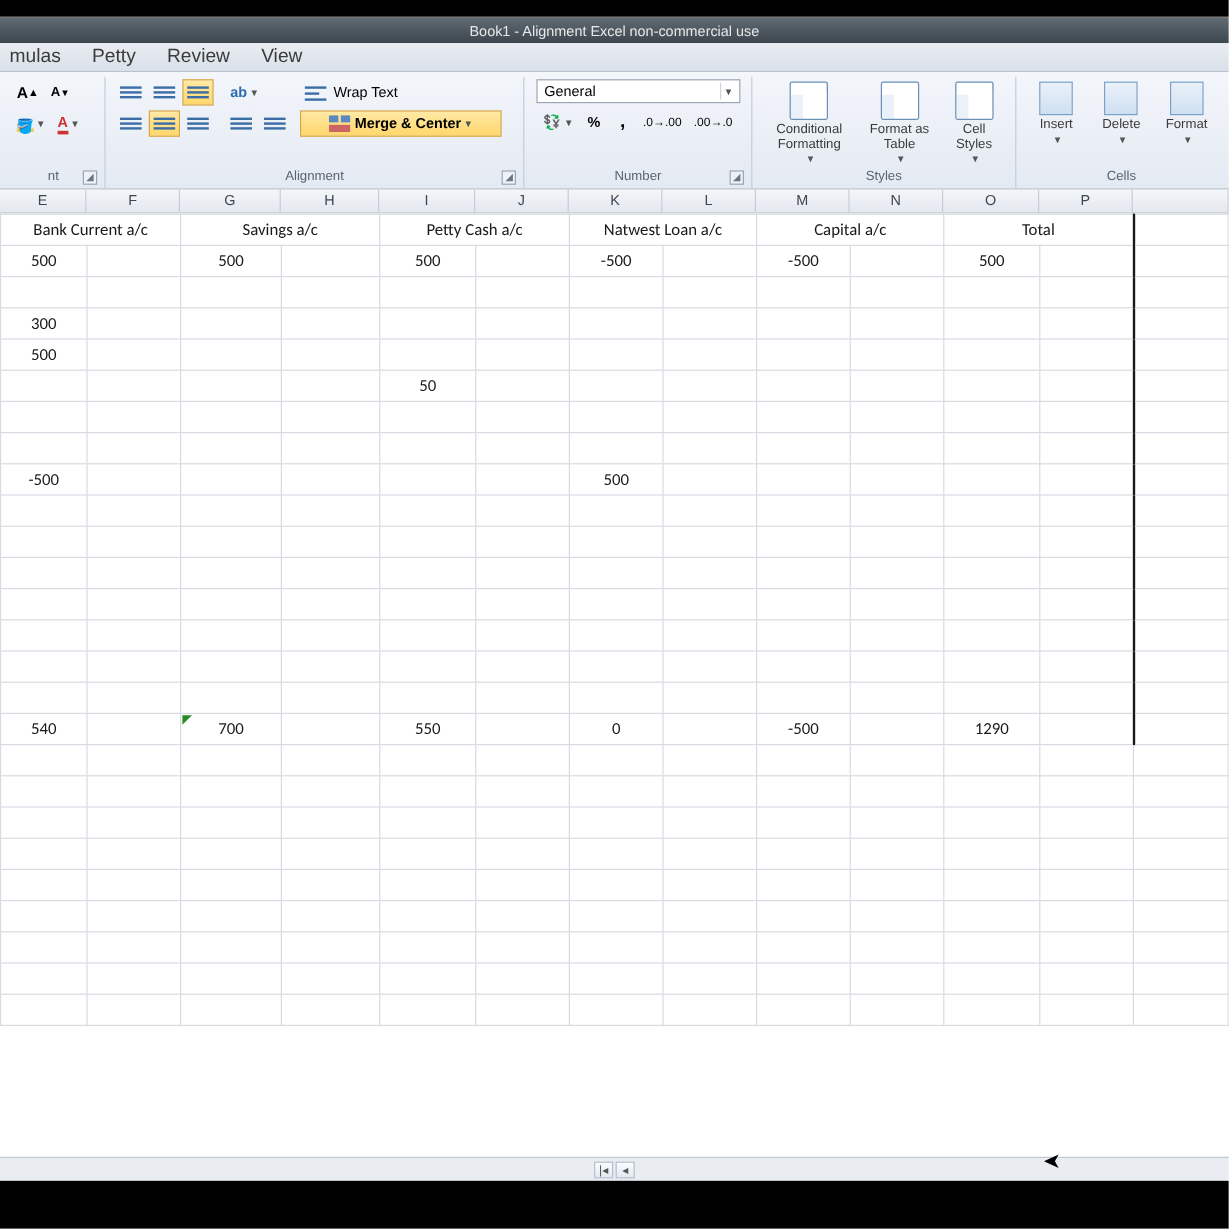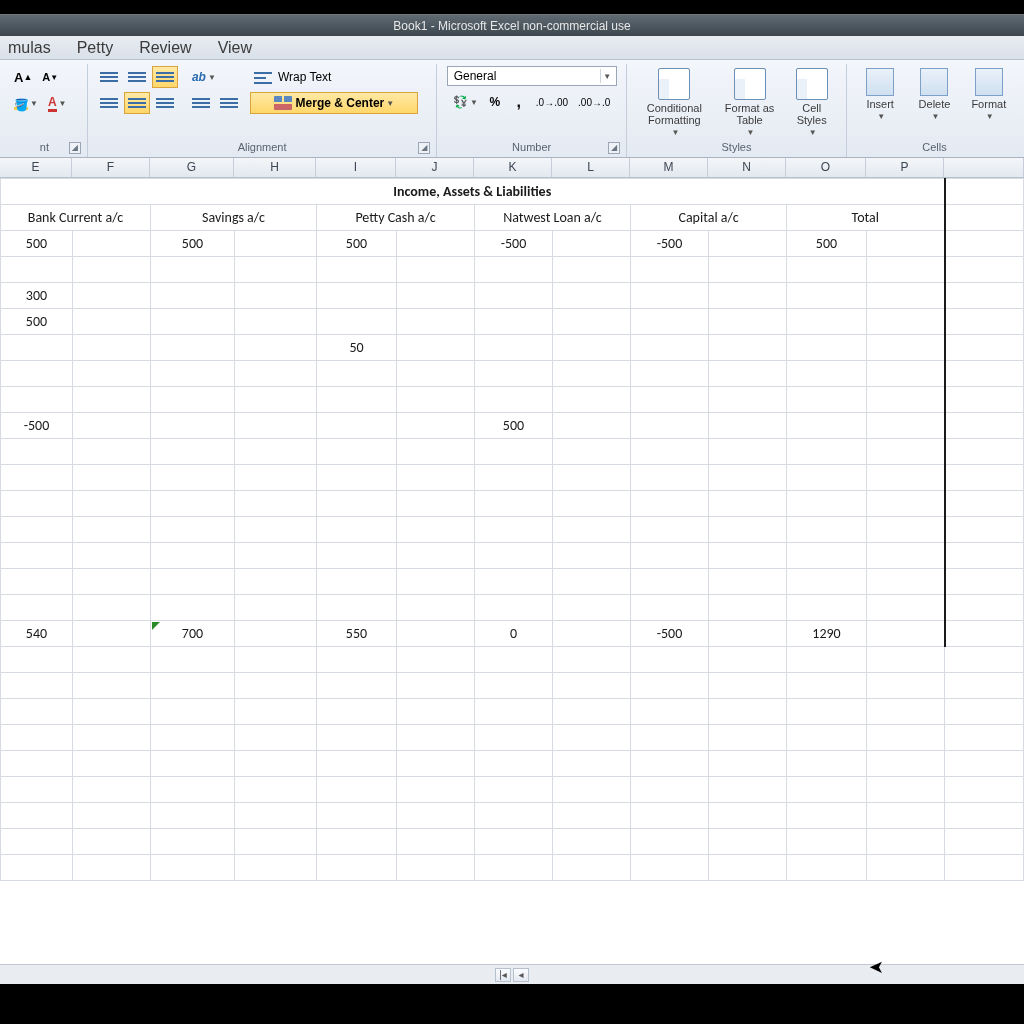--- a/index.html
+++ b/index.html
@@ -206,21 +206,21 @@
       linear-gradient(#c66,#c66) 0 8px/18px 6px no-repeat;
     border-radius:1px;
   }
 </style>
 </head>
 <body>
 
 <div class="black-top"></div>
 
 <div class="titlebar">
-  <span>Book1 - Microsoft Excel non-commercial use</span>
+  <span>Book1 - Alignment Excel non-commercial use</span>
 </div>
 
 <div class="menutabs">
   <span>mulas</span>
   <span>Petty</span>
   <span>Review</span>
   <span>View</span>
 </div>
 
 <div class="ribbon">
@@ -259,21 +259,21 @@
                 <span class="mid"></span>
               </span>
             </div>
           <div class="btn active">
               <span class="ico-align">
                 <span class="mid"></span>
               </span>
             </div>
           <div style="width:6px"></div>
           <div class="btn">
-              <span style="font-style:italic;color:#2b6cb0;font-weight:bold">ab</span>
+              <span style="color:#2b6cb0;font-weight:bold">ab</span>
               <span class="drop">▼</span>
             </div>
         </div>
         <div class="row">
           <div class="btn">
               <span class="ico-align">
                 <span class="mid"></span>
               </span>
             </div>
           <div class="btn active">
@@ -413,24 +413,20 @@
         <col style="width:78px">
         <col style="width:78px">
     <col style="width:78px">
         <col style="width:78px">
         <col style="width:80px">
         <col style="width:78px">
         <col>
   </colgroup>
 
   <tbody>
-        <tr class="title-row">
-    <td colspan="12" style="border-bottom:1px solid #d6dbe2" class="thick-right"><span>Income, Assets &amp; Liabilities</span></td>
-    <td></td>
-  </tr>
 
   <tr class="hdr-row">
     <td colspan="2">Bank Current a/c</td>
     <td colspan="2">Savings a/c</td>
     <td colspan="2">Petty Cash a/c</td>
     <td colspan="2">Natwest Loan a/c</td>
     <td colspan="2">Capital a/c</td>
     <td colspan="2" class="thick-right">Total</td>
     <td></td>
   </tr>

